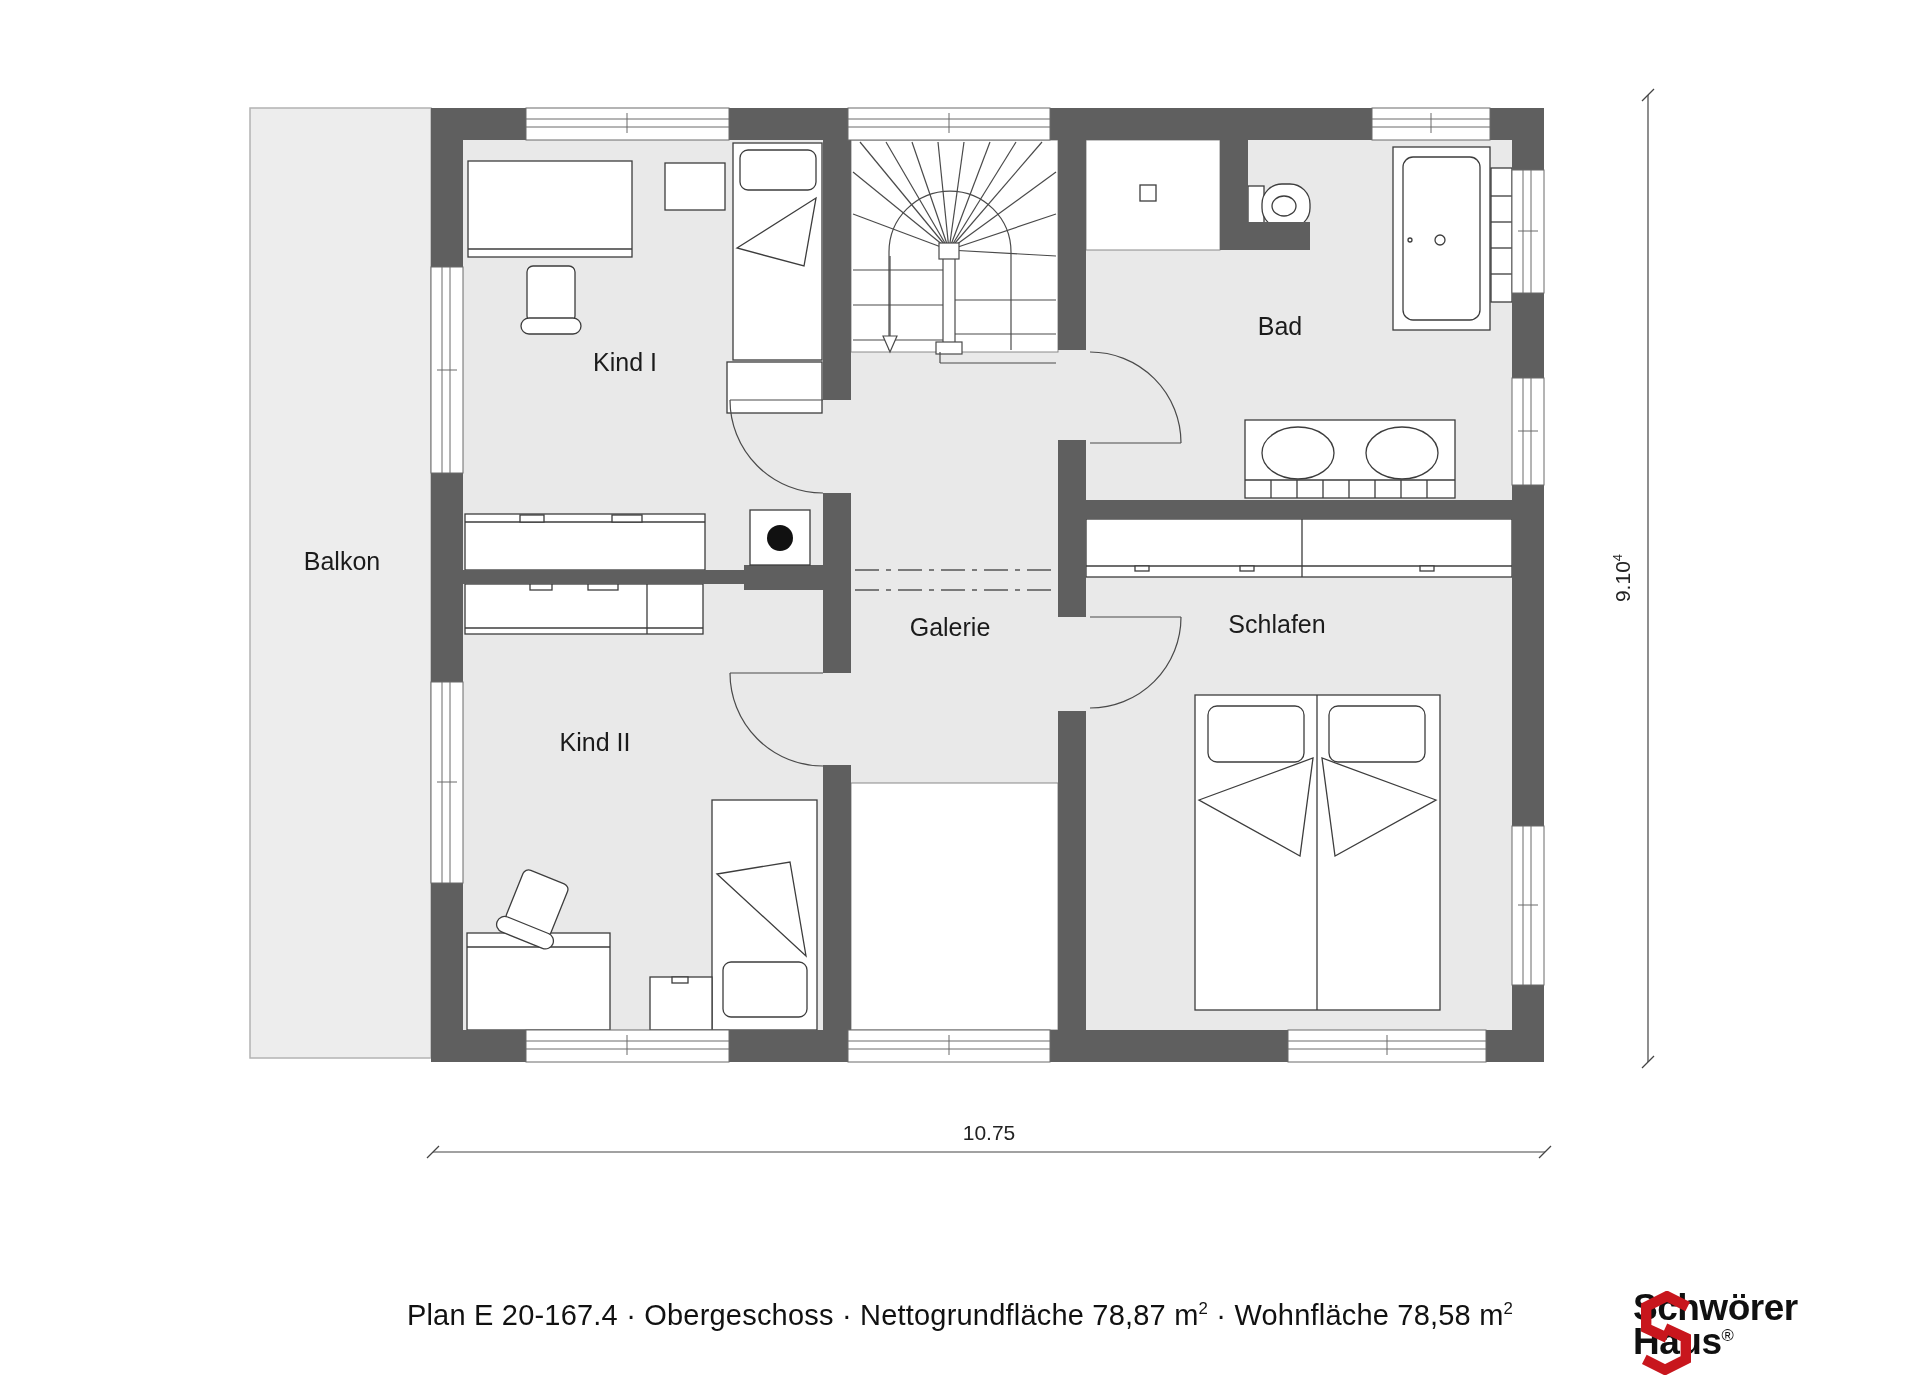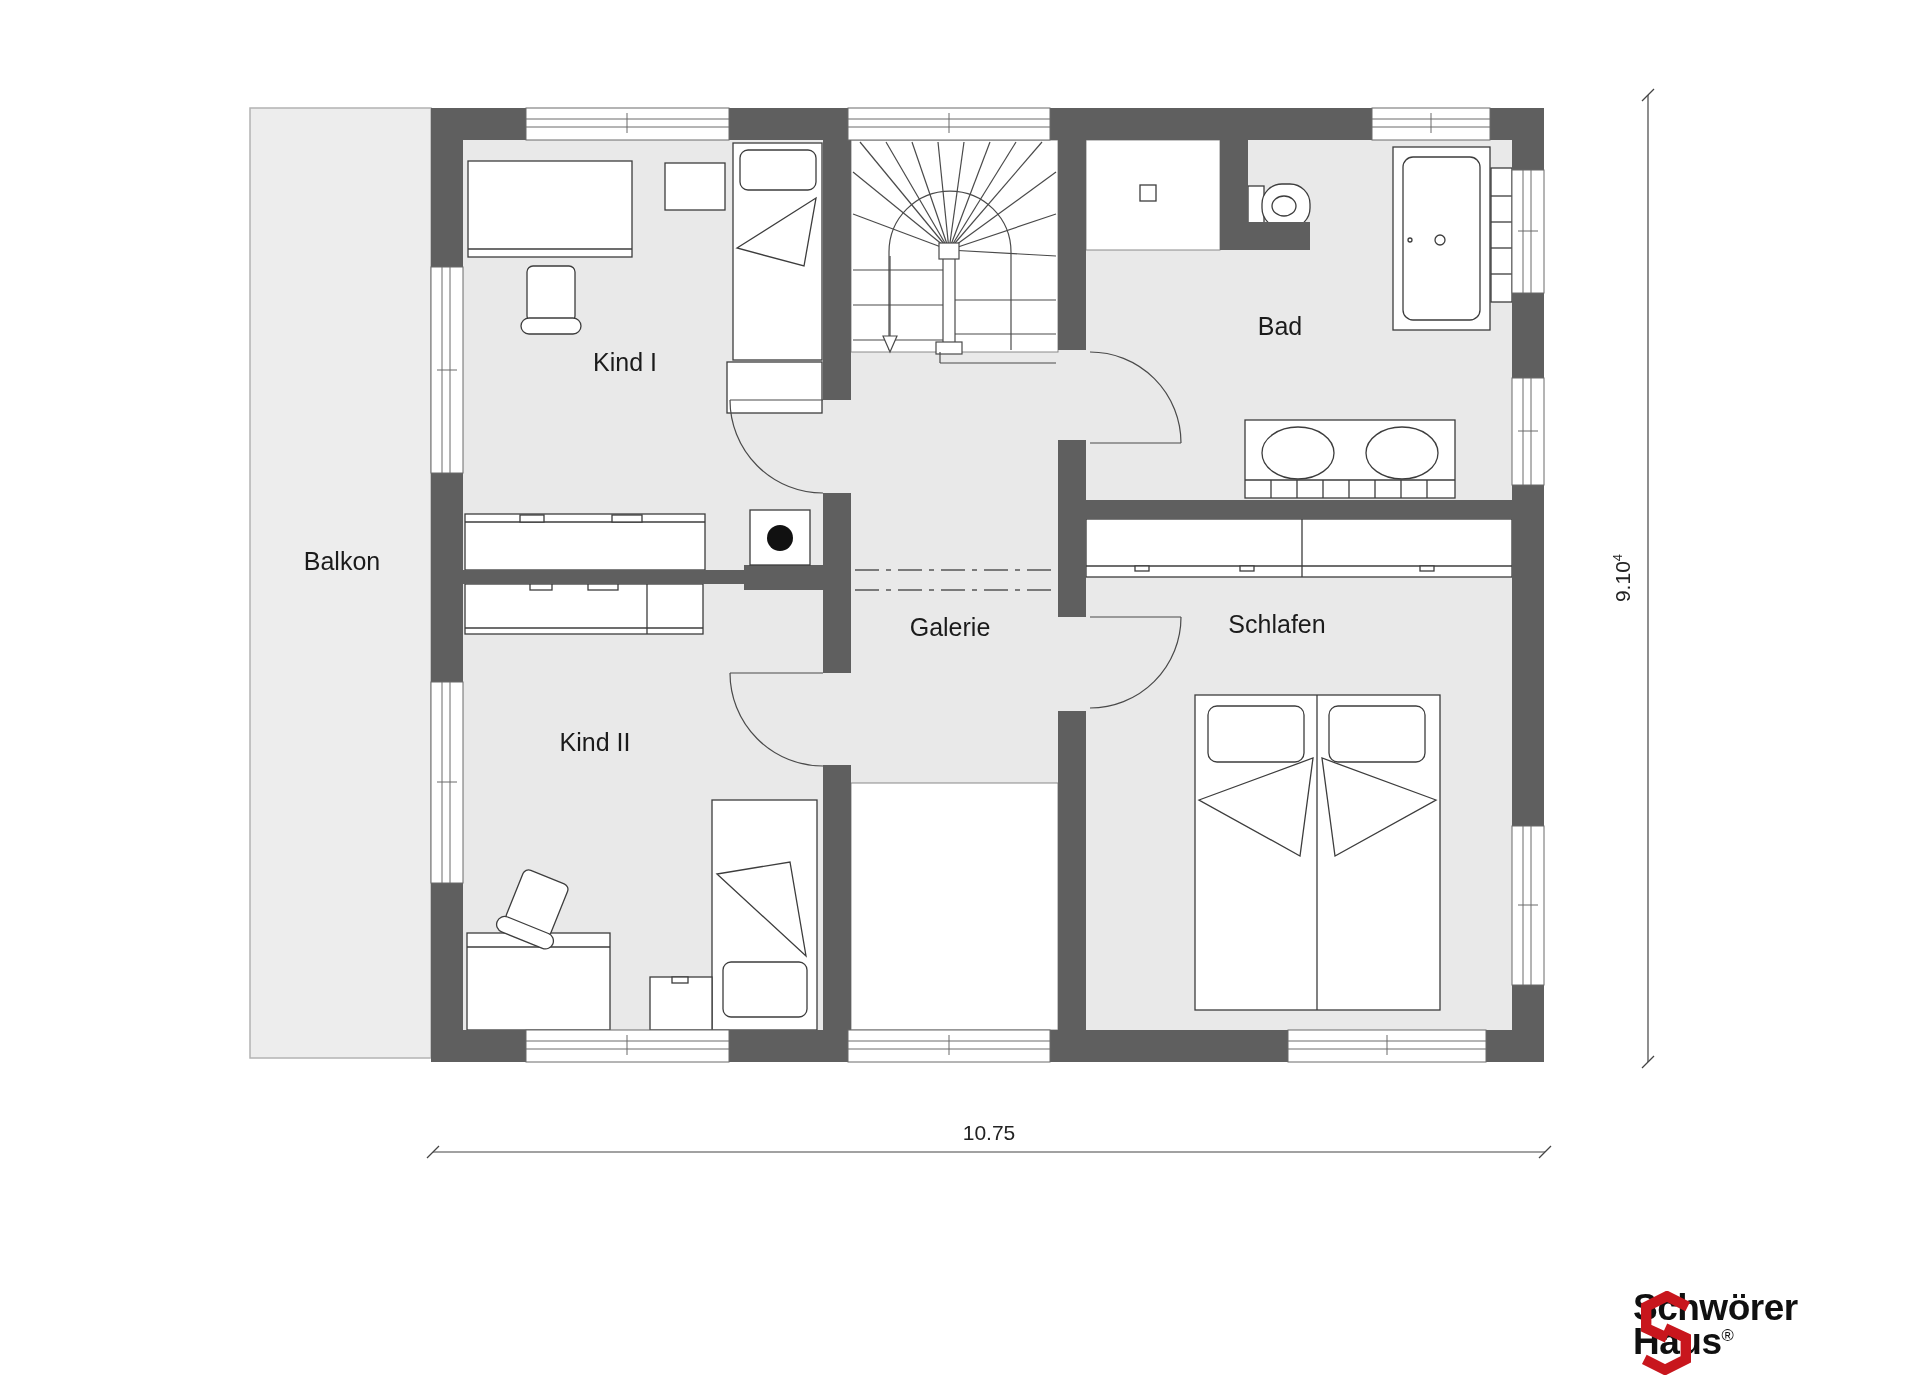--- a/index.html
+++ b/index.html
@@ -288,20 +288,21 @@
     <text class="dim-label" x="989" y="1140" text-anchor="middle" stroke="none">10.75</text>
   </g>
   <g stroke="#444" stroke-width="1.2">
     <line x1="1648" y1="95" x2="1648" y2="1062"></line>
     <line x1="1642" y1="101" x2="1654" y2="89"></line>
     <line x1="1642" y1="1068" x2="1654" y2="1056"></line>
     <text class="dim-label" x="1630" y="578" text-anchor="middle" stroke="none" transform="rotate(-90 1630 578)"><tspan>9.10</tspan><tspan dy="-8" font-size="13">4</tspan></text>
   </g>
 </svg>
 
+<div class="caption"><span>Plan E 20-167.4 · Obergeschoss · Nettogrundfläche 78,87 m</span><sup>2</sup><span> · Wohnfläche 78,58 m</span><sup>2</sup></div>
 
 <div class="logo">
   <svg width="66" height="84" viewBox="0 0 70 86">
     <path d="M58,15 L36,4 L14,15 L14,38 L36,48" fill="none" stroke="#c8161d" stroke-width="11" stroke-linejoin="miter"></path>
     <path d="M12,71 L34,82 L56,71 L56,48 L34,38" fill="none" stroke="#c8161d" stroke-width="11" stroke-linejoin="miter"></path>
   </svg>
   <div class="logo-text">
     <span class="logo-line">Schwörer</span>
     <span class="logo-line"><span>Haus</span><sup>®</sup></span>
   </div>

